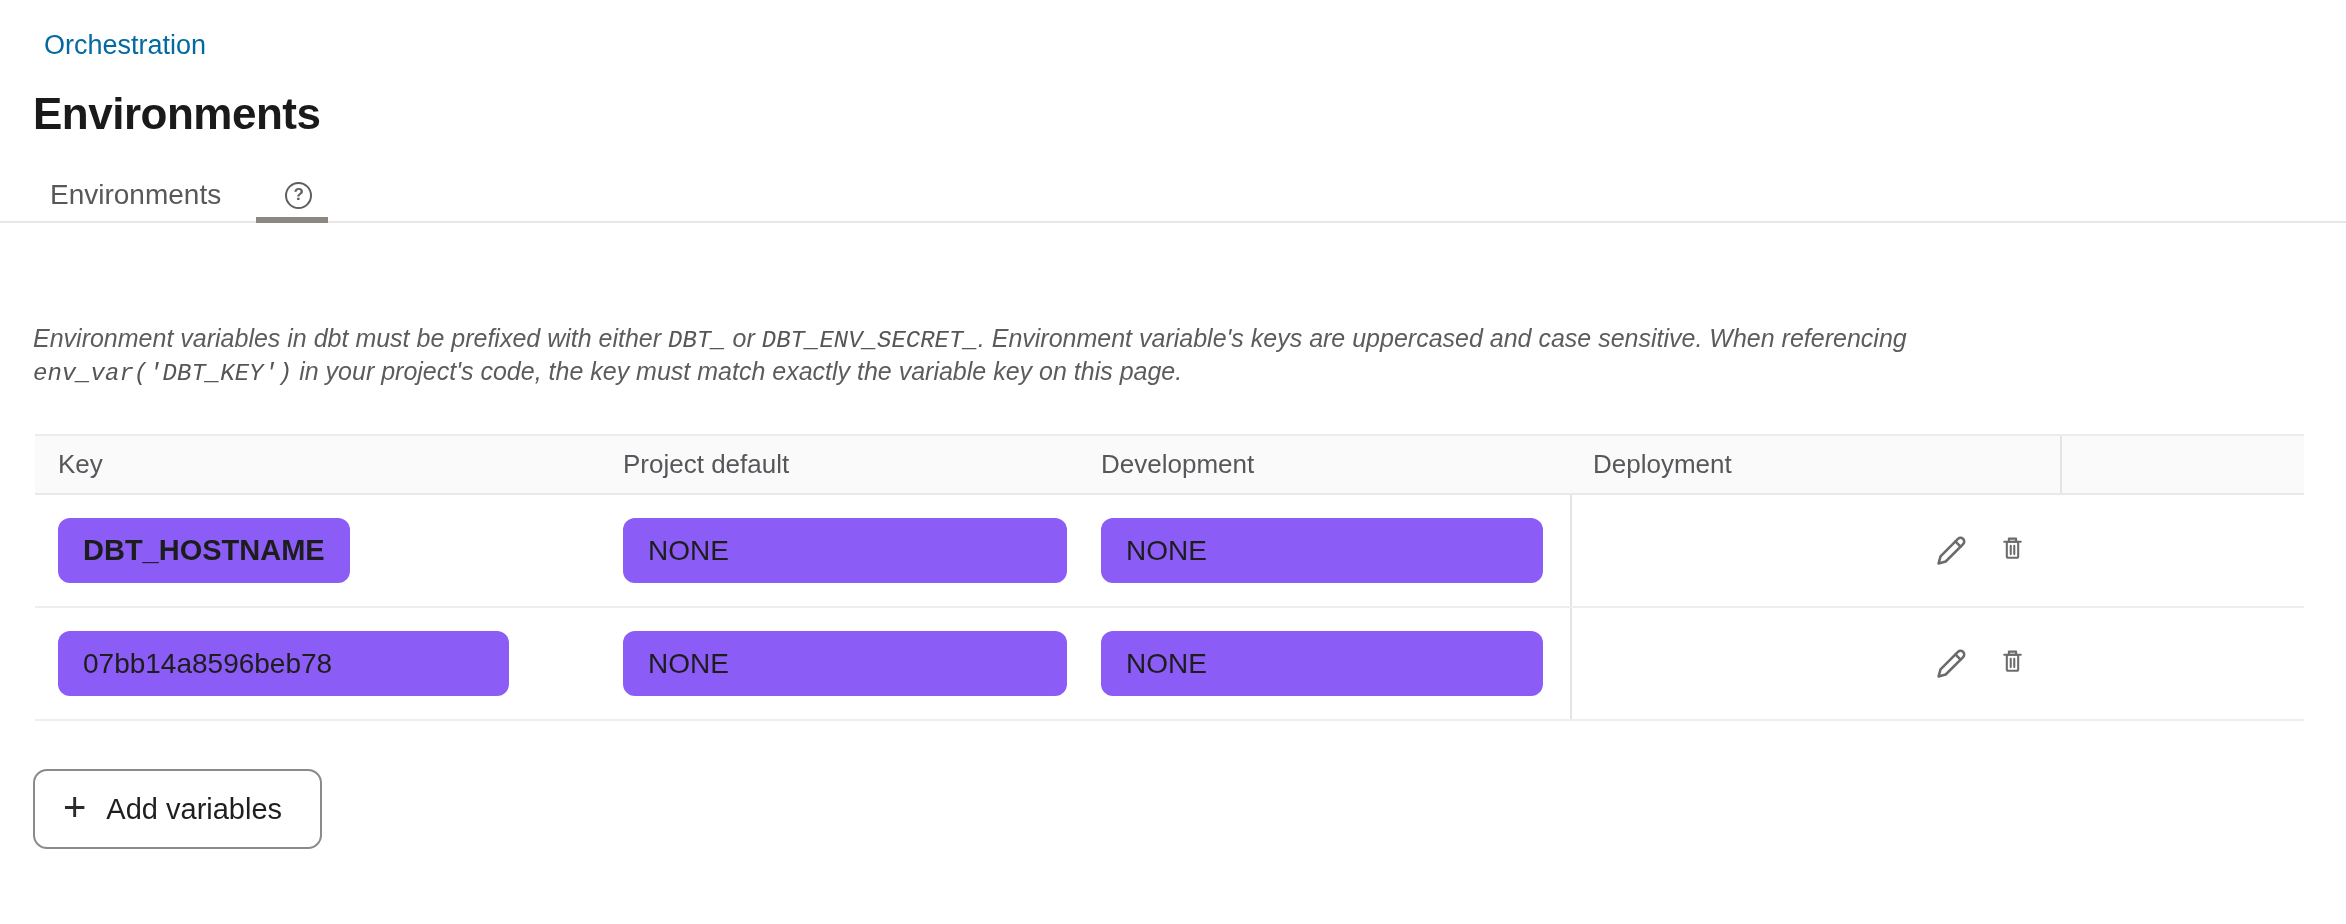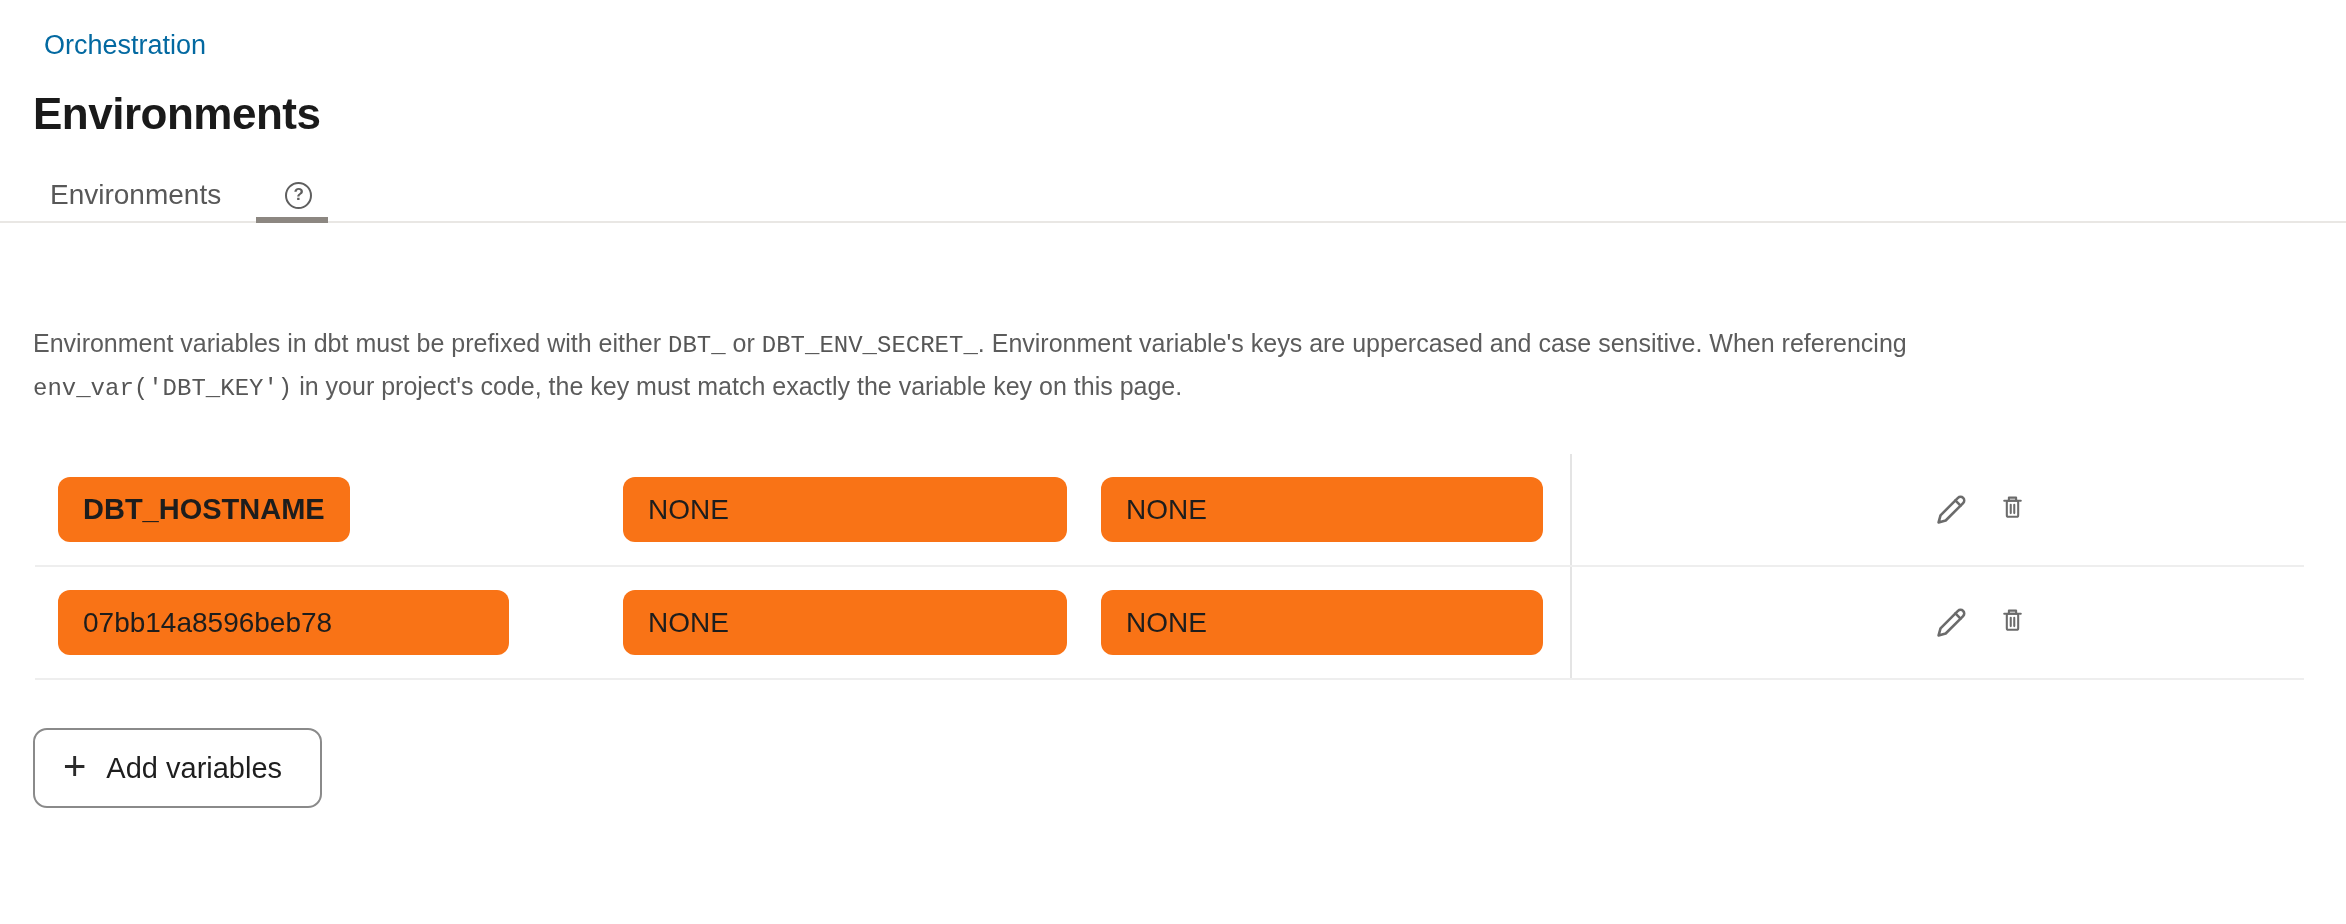--- a/index.html
+++ b/index.html
@@ -12,34 +12,34 @@
 
   .tabs { display: flex; align-items: flex-end; margin: 32px 0 0 0; padding-left: 34px;
     border-bottom: 2px solid #e9e7e4; height: 52px; }
   .tab { display: flex; align-items: center; padding: 0 16px; height: 50px; margin-bottom: -2px;
     font-size: 28px; color: #585858; cursor: pointer; border-bottom: 6px solid transparent; margin-right: 19px; }
   .tab.active { color: #1f1f1f; font-weight: 700; border-bottom-color: #8c8781; }
   .help-icon { display: inline-flex; align-items: center; justify-content: center;
     width: 27px; height: 27px; border: 2px solid #5f5f5f; border-radius: 50%;
     font-size: 17px; font-weight: 700; color: #5f5f5f; margin-left: 13px; flex: 0 0 auto; }
 
-  .description { margin: 100px 0 16px 33px; max-width: 2115px; font-size: 25px; line-height: 40px; color: #5c5c5c; }
+  .description { margin: 100px 0 16px 33px; max-width: 2115px; font-size: 25px; line-height: 31px; color: #5c5c5c; font-style: italic; }
   .description .code { font-family: "Liberation Mono", "DejaVu Sans Mono", monospace; font-size: 24px; color: #565656; }
 
   .env-table { margin: 45px 0 0 35px; width: 2269px; }
   .thead { display: grid; grid-template-columns: 565px 478px 492px 490px 244px;
     background: #fafafa; height: 61px; align-items: center;
     border-top: 2px solid #ececec; border-bottom: 2px solid #e9e9e9; }
   .th { font-size: 26px; color: #55575a; padding-left: 23px; }
   .thead .actions-col { border-left: 2px solid #e4e4e4; height: 100%; }
 
   .trow { display: grid; grid-template-columns: 565px 478px 492px 490px 244px;
     height: 113px; align-items: center; border-bottom: 2px solid #eeeeee; }
   .cell { padding-left: 23px; height: 100%; display: flex; align-items: center; }
-  .pill { display: inline-flex; align-items: center; height: 65px; background: #f97316;
+  .pill { display: inline-flex; align-items: center; height: 65px; background: #8b5cf6;
     border-radius: 12px; padding: 0 25px; font-size: 28px; color: #1d1d1d; white-space: nowrap; }
   .key-pill { font-weight: 700; font-size: 29px; }
   .pill.pd  { width: 451px; }
   .pill.dev { width: 444px; }
   .pill.dep { width: 442px; }
 
   .cell.actions { border-left: 2px solid #e4e4e4; justify-content: flex-end;
     padding-right: 31px; gap: 27px; }
   .icon-btn { background: none; border: none; cursor: pointer; width: 34px; height: 34px;
     display: inline-flex; align-items: center; justify-content: center; padding: 0; }
@@ -66,20 +66,27 @@
     <span>Environments</span>
   </div>
   <div class="tab active">
     <span class="help-icon">?</span>
   </div>
 </div>
 
 <p class="description"><span>Environment variables in dbt must be prefixed with either </span><span class="code">DBT_</span><span> or </span><span class="code">DBT_ENV_SECRET_</span><span>. Environment variable's keys are uppercased and case sensitive. When referencing </span><span class="code">env_var('DBT_KEY')</span><span> in your project's code, the key must match exactly the variable key on this page.</span></p>
 
 <div class="env-table">
+  <div class="thead">
+    <div class="th">Key</div>
+    <div class="th">Project default</div>
+    <div class="th">Development</div>
+    <div class="th">Deployment</div>
+    <div class="actions-col"></div>
+  </div>
   <div id="table-body">
   <div class="trow">
     <div class="cell">
       <span class="pill key-pill">DBT_HOSTNAME</span>
     </div>
     <div class="cell">
       <span class="pill dev">NONE</span>
     </div>
     <div class="cell">
       <span class="pill dep">NONE</span>

